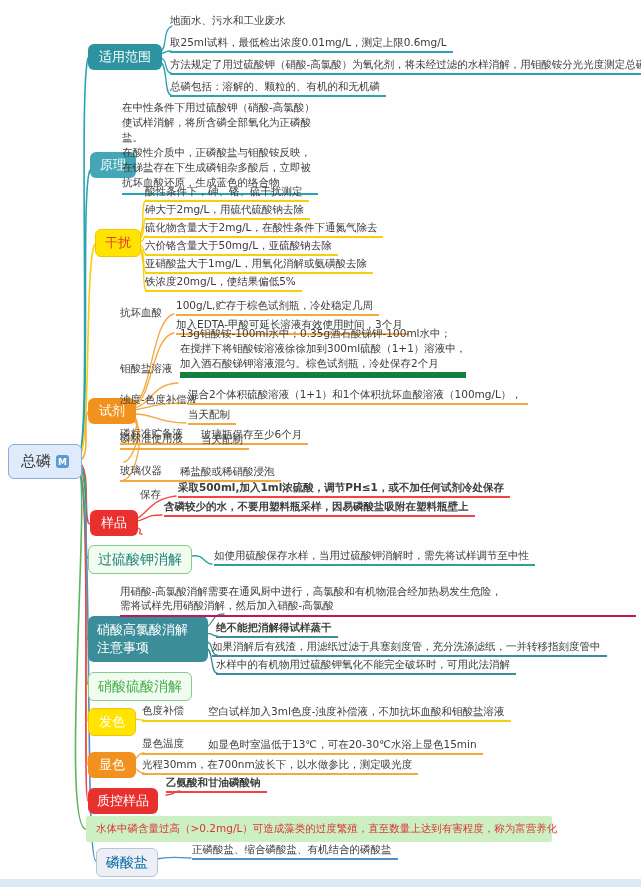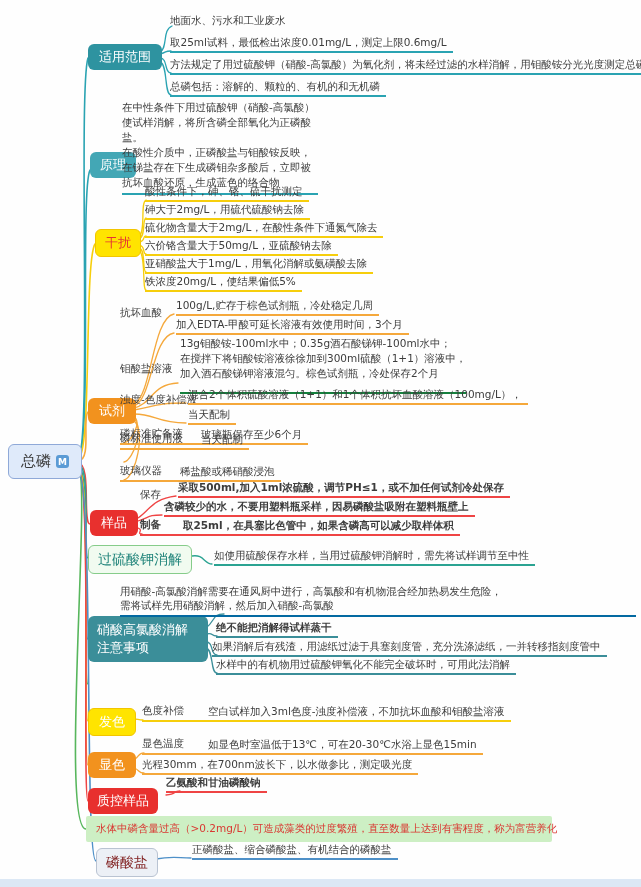--- a/index.html
+++ b/index.html
@@ -11,21 +11,21 @@
          color:#fff;font-size:13px;padding:4px 9px;line-height:1.35;text-align:center;box-sizing:border-box;}
   .t-teal{background:#2E93A0;}
   .t-teal2{background:#43A7B5;}
   .t-yellow{background:#FFE400;border:1px solid #F2C500;color:#E53333;}
   .t-yellow-w{background:#FFE400;border:1px solid #F2C500;color:#fff;}
   .t-orange{background:#F2921E;}
   .t-red{background:#E8302E;}
   .t-darkteal{background:#3B8E99;}
   .t-palegreen{background:#F1FBF0;border:1px solid #86CC8A;color:#22857B;font-size:14px;}
   .t-palegreen2{background:#F1FBF0;border:1px solid #86CC8A;color:#43B049;font-size:14px;}
-  .t-gray{background:#ECF0F6;border:1px solid #B9C3D2;color:#7f1d1d;font-size:14px;}
+  .t-gray{background:#ECF0F6;border:1px solid #B9C3D2;color:#0369a1;font-size:14px;}
   .leaf{font-size:10.5px;white-space:nowrap;line-height:1.35;}
   .ul{border-bottom:2px solid;padding:0 6px 2px 0;display:inline-block;}
   .u-teal{border-color:#2AA3B2;}
   .u-yellow{border-color:#F6CE0C;}
   .u-orange{border-color:#F5A83B;}
   .u-red{border-color:#EF4444;font-weight:bold;}
   .u-tealgreen{border-color:#2BA392;}
   .u-blue{border-color:#4E90C8;}
   .sublabel{font-size:10.5px;color:#3c3c3c;white-space:nowrap;}
   .row{display:flex;gap:18px;align-items:flex-end;}
@@ -122,21 +122,21 @@
   <div class="node leaf ul u-yellow" style="left:145px;top:220px;">硫化物含量大于2mg/L，在酸性条件下通氮气除去</div>
   <div class="node leaf ul u-yellow" style="left:145px;top:238px;">六价铬含量大于50mg/L，亚硫酸钠去除</div>
   <div class="node leaf ul u-yellow" style="left:145px;top:256px;">亚硝酸盐大于1mg/L，用氧化消解或氨磺酸去除</div>
   <div class="node leaf ul u-yellow" style="left:145px;top:274px;">铁浓度20mg/L，使结果偏低5%</div>
 
   <div class="node topic t-orange" style="left:88px;top:398px;width:48px;">试剂</div>
   <div class="node sublabel" style="left:120px;top:306px;">抗坏血酸</div>
   <div class="node leaf ul u-orange" style="left:176px;top:298px;">100g/L,贮存于棕色试剂瓶，冷处稳定几周</div>
   <div class="node leaf ul u-orange" style="left:176px;top:317px;">加入EDTA-甲酸可延长溶液有效使用时间，3个月</div>
   <div class="node sublabel" style="left:120px;top:362px;">钼酸盐溶液</div>
-  <div class="node block multiline" style="left:180px;top:336px;border-bottom:2px solid #15803d;padding-bottom:11px;">13g钼酸铵-100ml水中；0.35g酒石酸锑钾-100ml水中；
+  <div class="node block multiline" style="left:180px;top:326px;border-bottom:6px solid #15803d;padding-bottom:1px;">13g钼酸铵-100ml水中；0.35g酒石酸锑钾-100ml水中；
 在搅拌下将钼酸铵溶液徐徐加到300ml硫酸（1+1）溶液中，
 加入酒石酸锑钾溶液混匀。棕色试剂瓶，冷处保存2个月</div>
   <div class="node sublabel" style="left:120px;top:393px;">浊度-色度补偿液</div>
   <div class="node leaf ul u-orange" style="left:188px;top:387px;">混合2个体积硫酸溶液（1+1）和1个体积抗坏血酸溶液（100mg/L），</div>
   <div class="node leaf ul u-orange" style="left:188px;top:407px;">当天配制</div>
   <div class="node row ul u-orange" style="left:120px;top:427px;">
     <span class="sublabel">磷标准贮备液</span>
     <span class="leaf">玻璃瓶保存至少6个月</span>
   </div>
   <div class="node row ul u-orange" style="left:120px;top:432px;">
@@ -145,35 +145,32 @@
   </div>
   <div class="node row ul u-orange" style="left:120px;top:464px;">
     <span class="sublabel">玻璃仪器</span>
     <span class="leaf">稀盐酸或稀硝酸浸泡</span>
   </div>
 
   <div class="node topic t-red" style="left:90px;top:510px;width:48px;">样品</div>
   <div class="node sublabel" style="left:140px;top:488px;">保存</div>
   <div class="node leaf ul u-red" style="left:178px;top:480px;">采取500ml,加入1ml浓硫酸，调节PH≤1，或不加任何试剂冷处保存</div>
   <div class="node leaf ul u-red" style="left:164px;top:499px;">含磷较少的水，不要用塑料瓶采样，因易磷酸盐吸附在塑料瓶壁上</div>
-  <div class="node row ul u-red" style="left:140px;top:518px;gap:22px;">
-    <span class="sublabel">制备</span>
-    <span class="leaf">取25ml，在具塞比色管中，如果含磷高可以减少取样体积</span>
-  </div>
 
   <div class="node topic t-palegreen" style="left:88px;top:545px;">过硫酸钾消解</div>
   <div class="node leaf ul u-tealgreen" style="left:214px;top:548px;">如使用硫酸保存水样，当用过硫酸钾消解时，需先将试样调节至中性</div>
 
   <div class="node topic t-darkteal" style="left:88px;top:616px;width:120px;height:46px;text-align:left;justify-content:flex-start;">硝酸高氯酸消解注意事项</div>
-  <div class="node block multiline" style="left:120px;top:584px;width:516px;border-bottom:2px solid #0369a1;padding-bottom:3px;line-height:14px;">用硝酸-高氯酸消解需要在通风厨中进行，高氯酸和有机物混合经加热易发生危险，
+  <div class="node block multiline" style="left:120px;top:584px;width:516px;border-bottom:2px solid #be185d;padding-bottom:3px;line-height:14px;">用硝酸-高氯酸消解需要在通风厨中进行，高氯酸和有机物混合经加热易发生危险，
 需将试样先用硝酸消解，然后加入硝酸-高氯酸</div>
   <div class="node leaf ul u-teal" style="left:216px;top:620px;border-color:#3B8E99;font-weight:bold;">绝不能把消解得试样蒸干</div>
   <div class="node leaf ul u-teal" style="left:212px;top:639px;border-color:#3B8E99;">如果消解后有残渣，用滤纸过滤于具塞刻度管，充分洗涤滤纸，一并转移指刻度管中</div>
   <div class="node leaf ul u-teal" style="left:216px;top:657px;border-color:#3B8E99;">水样中的有机物用过硫酸钾氧化不能完全破坏时，可用此法消解</div>
 
+  <div class="node topic t-palegreen2" style="left:88px;top:672px;">硝酸硫酸消解</div>
 
   <div class="node topic t-yellow-w" style="left:88px;top:708px;width:48px;">发色</div>
   <div class="node row ul u-yellow" style="left:142px;top:704px;gap:24px;">
     <span class="sublabel">色度补偿</span>
     <span class="leaf">空白试样加入3ml色度-浊度补偿液，不加抗坏血酸和钼酸盐溶液</span>
   </div>
 
   <div class="node topic t-orange" style="left:88px;top:752px;width:48px;">显色</div>
   <div class="node row ul u-orange" style="left:142px;top:737px;gap:24px;">
     <span class="sublabel">显色温度</span>

